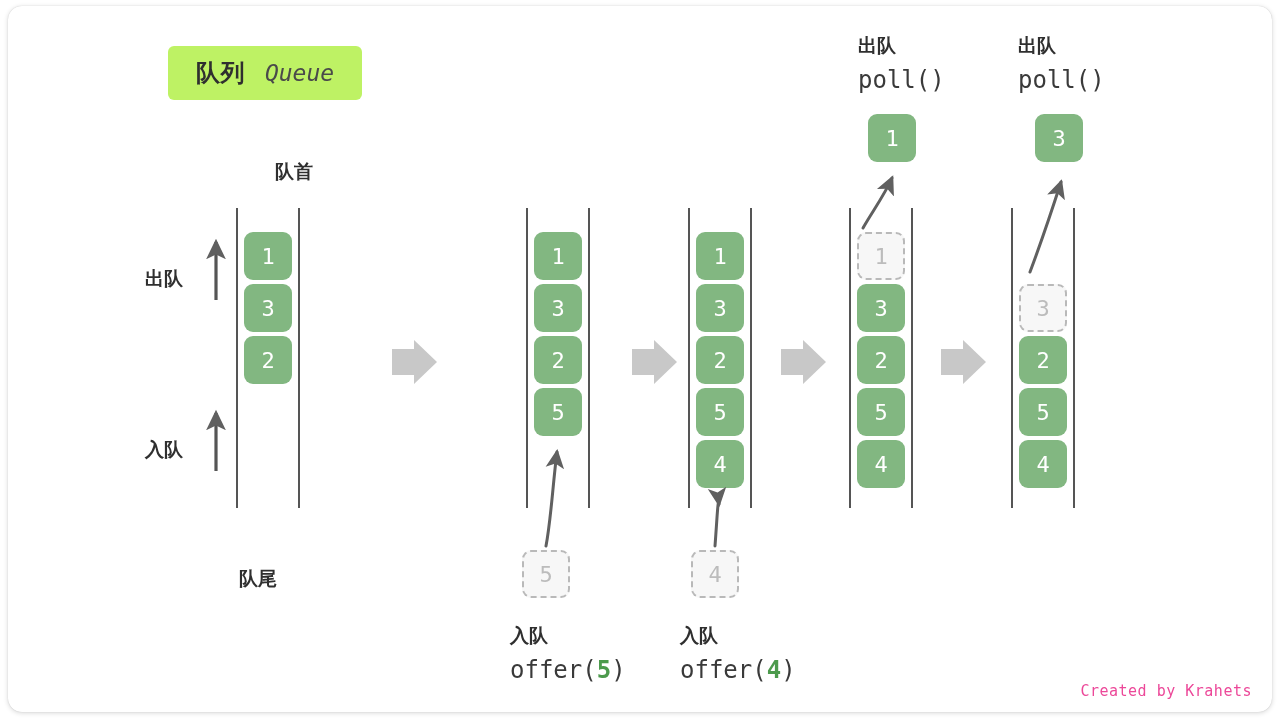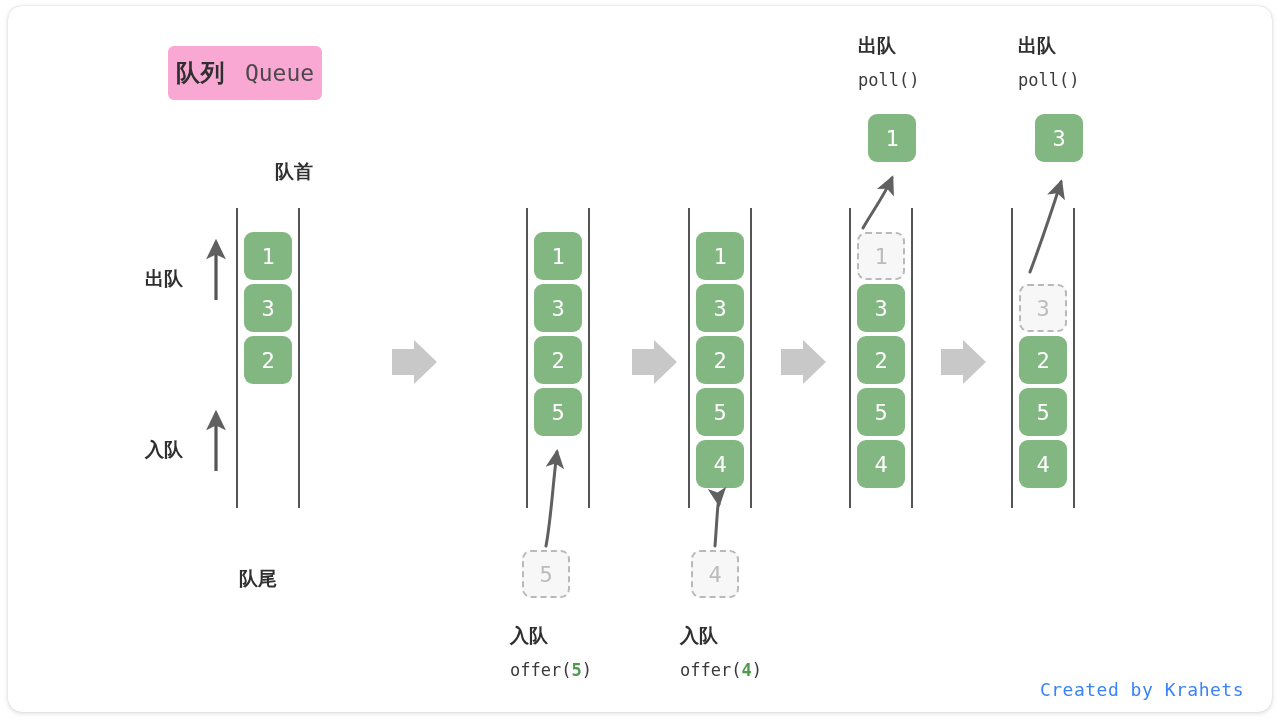--- a/index.html
+++ b/index.html
@@ -30,39 +30,40 @@
     top: -6px;
     width: 1280px;
     height: 720px;
   }
 
   
   .title-badge {
     position: absolute;
     left: 168px;
     top: 46px;
-    width: 154px;
+    width: 194px;
     height: 54px;
-    background: #f9a8d4;
+    background: #bef264;
     border-radius: 6px;
     display: flex;
     align-items: center;
     justify-content: center;
     gap: 20px;
   }
   .title-cn {
     font-size: 24px;
     font-weight: bold;
     color: #2f2f2f;
     letter-spacing: 0.5px;
   }
   .title-en {
     font-family: "DejaVu Sans Mono", "Liberation Mono", monospace;
     font-size: 23px;
     color: #4a4a4a;
+    font-style: italic;
   }
 
   
   .cn-label {
     position: absolute;
     font-size: 19px;
     font-weight: bold;
     color: #2f2f2f;
     white-space: nowrap;
   }
@@ -74,21 +75,21 @@
   }
   .op-label .op-cn {
     display: block;
     font-size: 19px;
     font-weight: bold;
     color: #2f2f2f;
   }
   .op-label .op-code {
     display: block;
     font-family: "DejaVu Sans Mono", "Liberation Mono", monospace;
-    font-size: 17px;
+    font-size: 24px;
     color: #3a3a3a;
     text-align: right;
   }
   .op-label .op-code .num {
     color: #4c9a4c;
     font-weight: bold;
   }
 
   
   .column { position: absolute; }
@@ -147,25 +148,25 @@
     position: absolute;
     left: 0;
     top: 0;
     width: 1280px;
     height: 720px;
     pointer-events: none;
   }
 
   .watermark {
     position: absolute;
-    right: 36px;
+    right: 28px;
     bottom: 20px;
     font-family: "DejaVu Sans Mono", "Liberation Mono", monospace;
-    font-size: 18px;
-    color: #3b82f6;
+    font-size: 15px;
+    color: #ec4899;
     letter-spacing: 0.5px;
   }
 </style>
 </head>
 <body>
 
 <div id="card">
   <div id="stage">
 
     <div class="title-badge">

